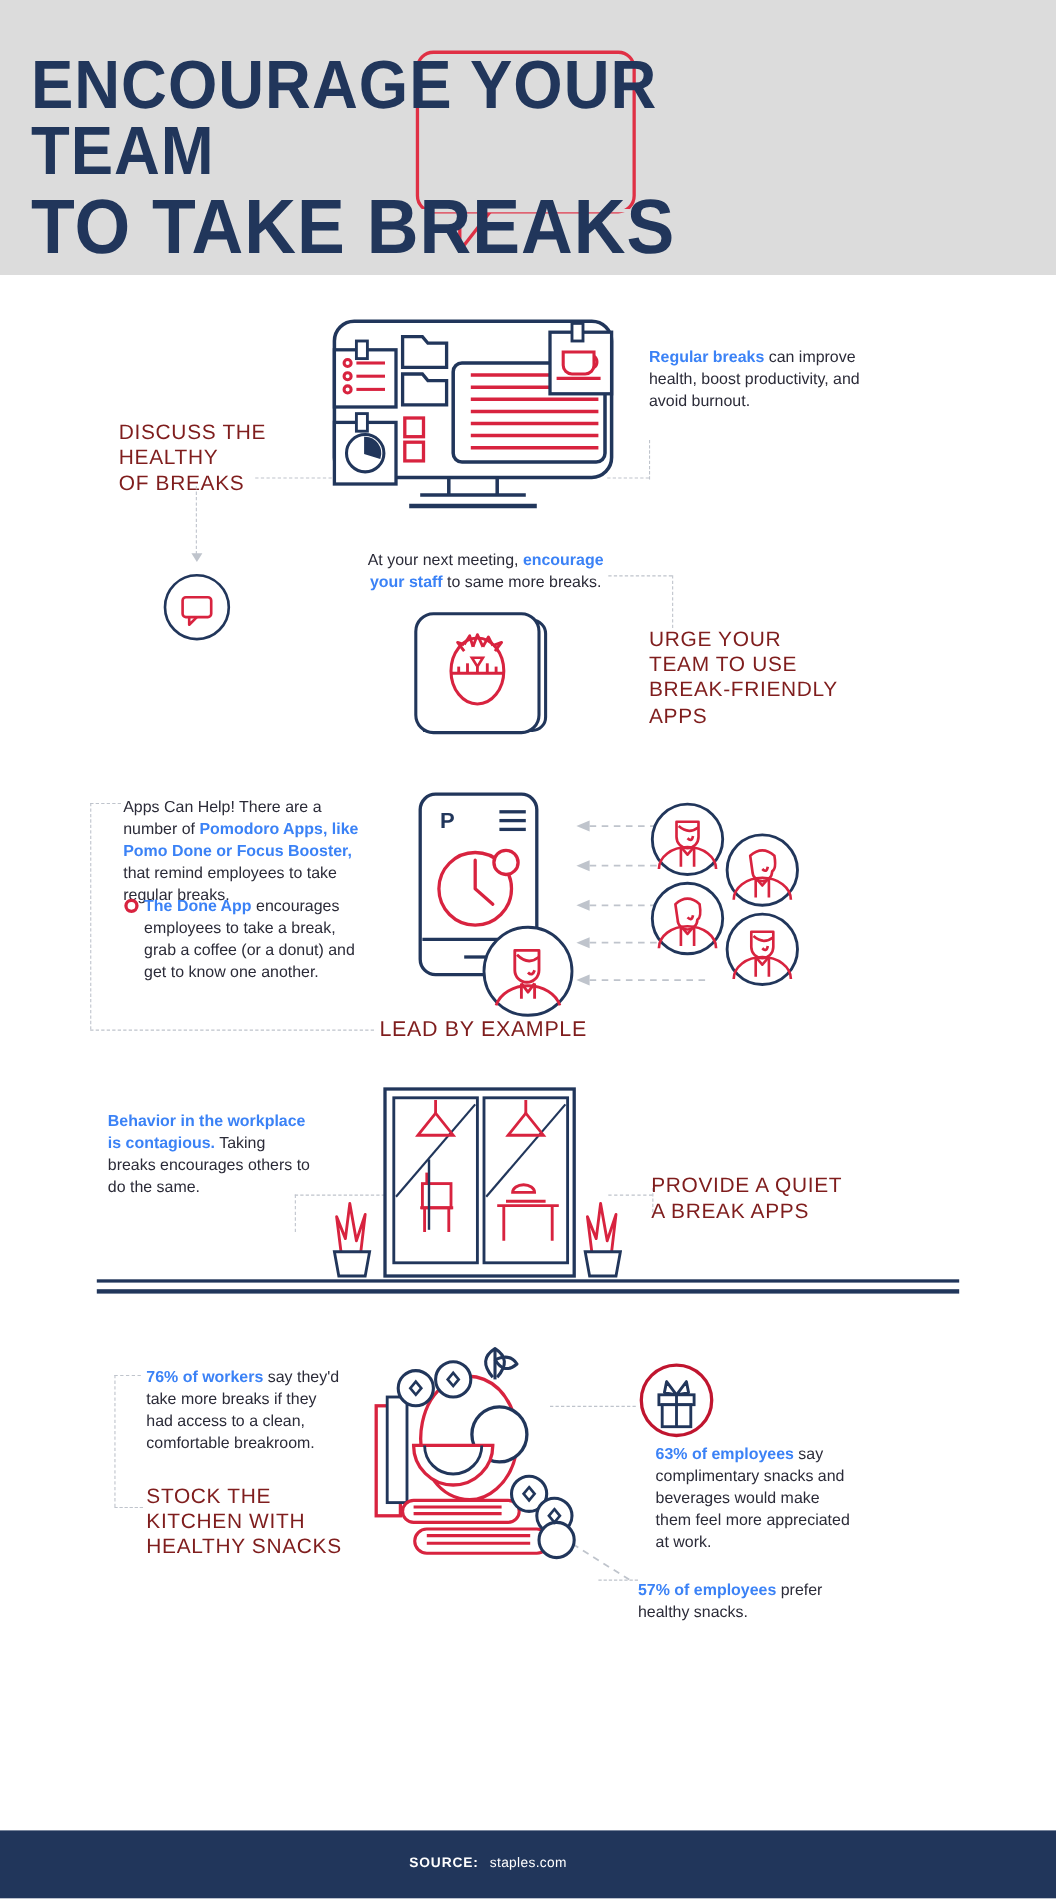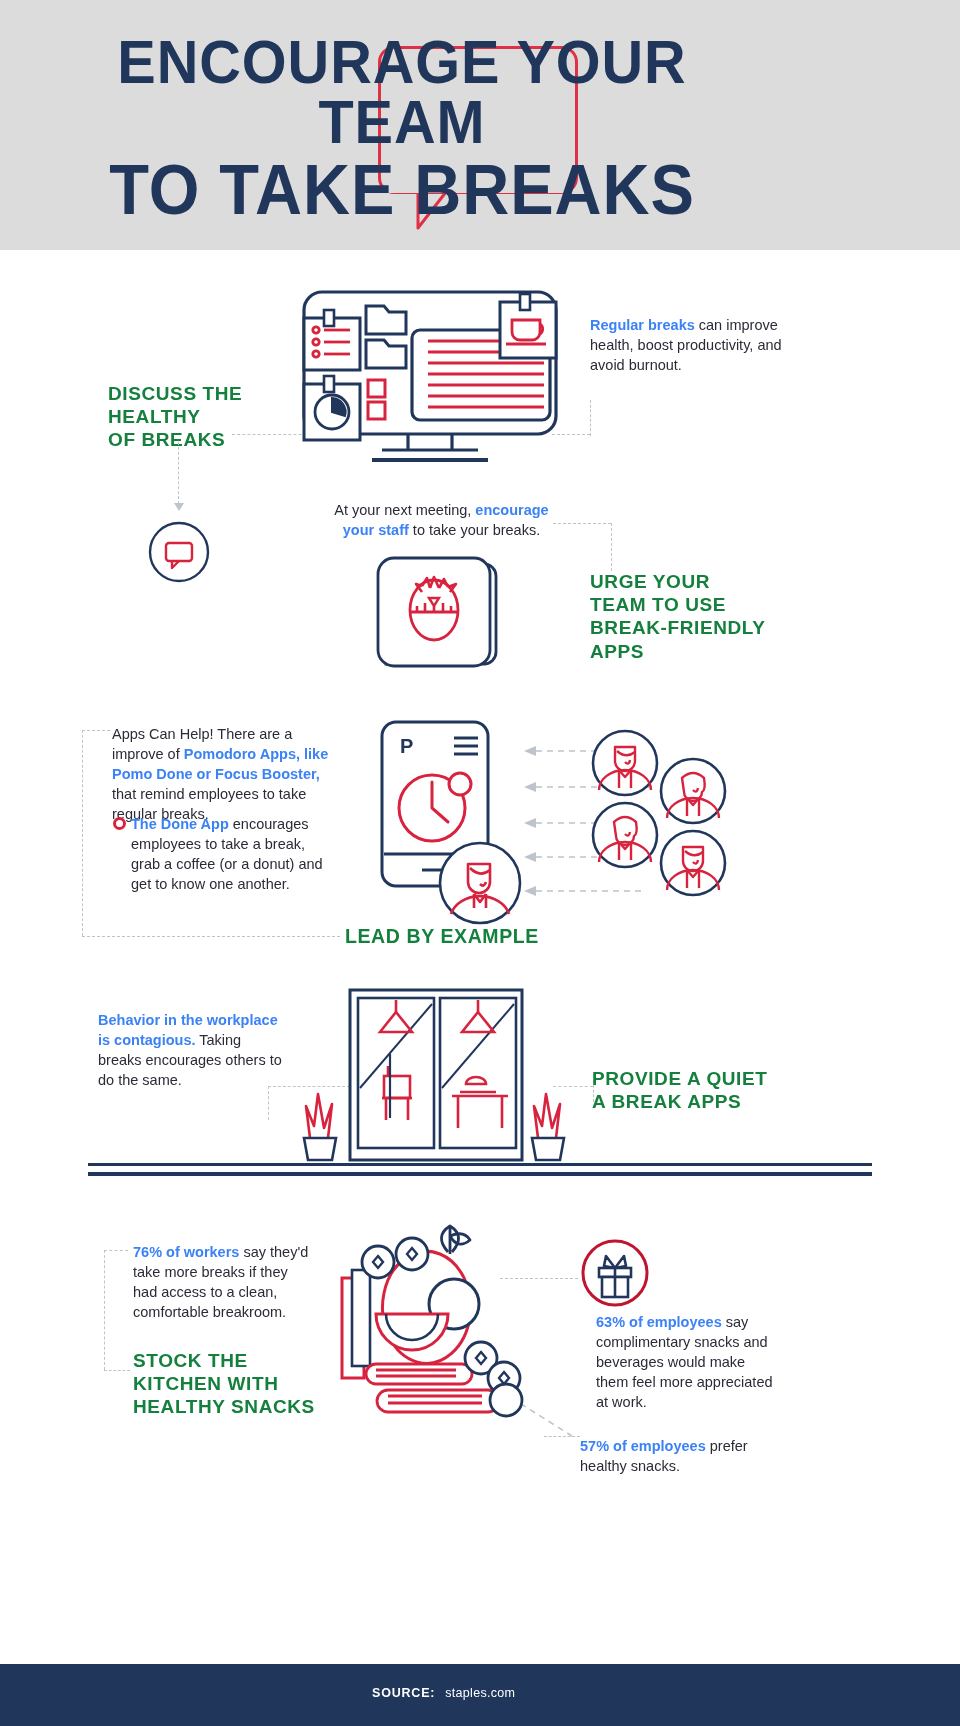--- a/index.html
+++ b/index.html
@@ -22,44 +22,43 @@
   .bubble {
     position: absolute;
     left: 378px; top: 46px;
     width: 200px; height: 148px;
     border: 3px solid #e03045;
     border-radius: 16px;
     background: transparent;
   }
   .title-wrap {
     position: absolute;
-    left: 0; top: 32px;
+    left: 0; top: 48px;
     width: 804px;
-    text-align: center;
     z-index: 3;
   }
   .title-line {
     font-family: "Liberation Sans Narrow", "Liberation Sans", sans-serif;
     font-weight: 700;
     color: #21365b;
     letter-spacing: 1px;
     line-height: 0.96;
     transform: scaleX(0.93);
   }
   .title-line1 { font-size: 62px; }
   .title-line2 { font-size: 70px; margin-top: 6px; }
 
   
   .sec-title {
     position: absolute;
-    font-weight: 700;
+    font-weight: 400;
     font-size: 19px;
     line-height: 1.22;
     letter-spacing: 0.6px;
-    color: #15803d;
+    color: #7f1d1d;
   }
   .body-text {
     position: absolute;
     font-size: 14.5px;
     line-height: 1.38;
     color: #2b2b38;
     font-weight: 400;
   }
   .body-text b { color: #3b82f6; font-weight: 700; }
   .dash {
@@ -181,21 +180,21 @@
   </g>
 </svg>
 
 <svg class="art" style="left:148px; top:521px;" width="62" height="62">
   <circle cx="31" cy="31" r="29" fill="#fff" stroke="#21365b" stroke-width="2.4"></circle>
   <rect x="18" y="22" width="26" height="18" rx="3" fill="none" stroke="#d8233f" stroke-width="2.4"></rect>
   <path d="M24,40 L24,47 L31,40" fill="none" stroke="#d8233f" stroke-width="2.4" stroke-linejoin="round"></path>
 </svg>
 
 <div class="body-text" style="left:334px; top:500px; width:215px; text-align:center;">
-  <span>At your next meeting, </span><b>encourage your staff</b><span> to take your breaks.</span>
+  <span>At your next meeting, </span><b>encourage your staff</b><span> to same more breaks.</span>
 </div>
 
 <div class="dash h" style="left:553px; top:523px; width:58px;"></div>
 <div class="dash v" style="left:611px; top:523px; height:48px;"></div>
 
 <div class="sec-title" style="left:590px; top:570px; width:220px;">
   <div>URGE YOUR</div>
   <div>TEAM TO USE</div>
   <div>BREAK-FRIENDLY</div>
   <div>APPS</div>
@@ -219,21 +218,21 @@
   <g fill="none" stroke="#d8233f" stroke-width="2.6" stroke-linejoin="round">
     <path d="M50,30 L55,22 L58,32"></path>
     <path d="M58,32 L62,21 L67,32"></path>
     <path d="M67,32 L72,23 L76,31"></path>
     <path d="M50,30 L44,28 L50,36"></path>
     <path d="M76,31 L84,28 L78,36"></path>
   </g>
 </svg>
 
 <div class="body-text" style="left:112px; top:724px; width:230px;">
-  <span>Apps Can Help! There are a improve of </span><b>Pomodoro Apps, like Pomo Done or Focus Booster,</b><span> that remind employees to take regular breaks.</span>
+  <span>Apps Can Help! There are a number of </span><b>Pomodoro Apps, like Pomo Done or Focus Booster,</b><span> that remind employees to take regular breaks.</span>
 </div>
 
 <svg class="art" style="left:113px; top:817px;" width="13" height="13">
   <circle cx="6.5" cy="6.5" r="5" fill="none" stroke="#d8233f" stroke-width="3"></circle>
 </svg>
 <div class="body-text" style="left:131px; top:814px; width:200px;">
   <b>The Done App</b><span> encourages employees to take a break, grab a coffee (or a donut) and get to know one another.</span>
 </div>
 
 <div class="dash h" style="left:82px; top:730px; width:28px;"></div>

